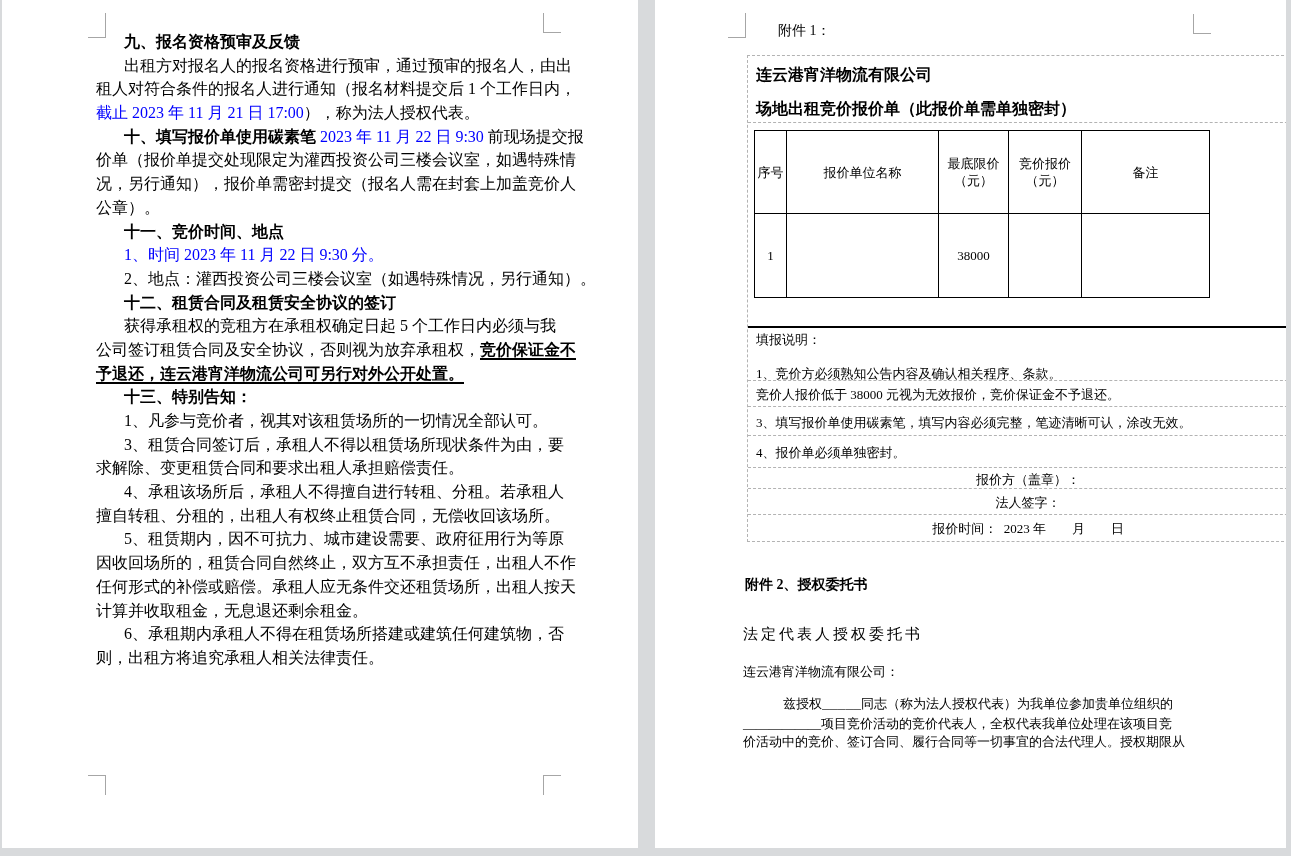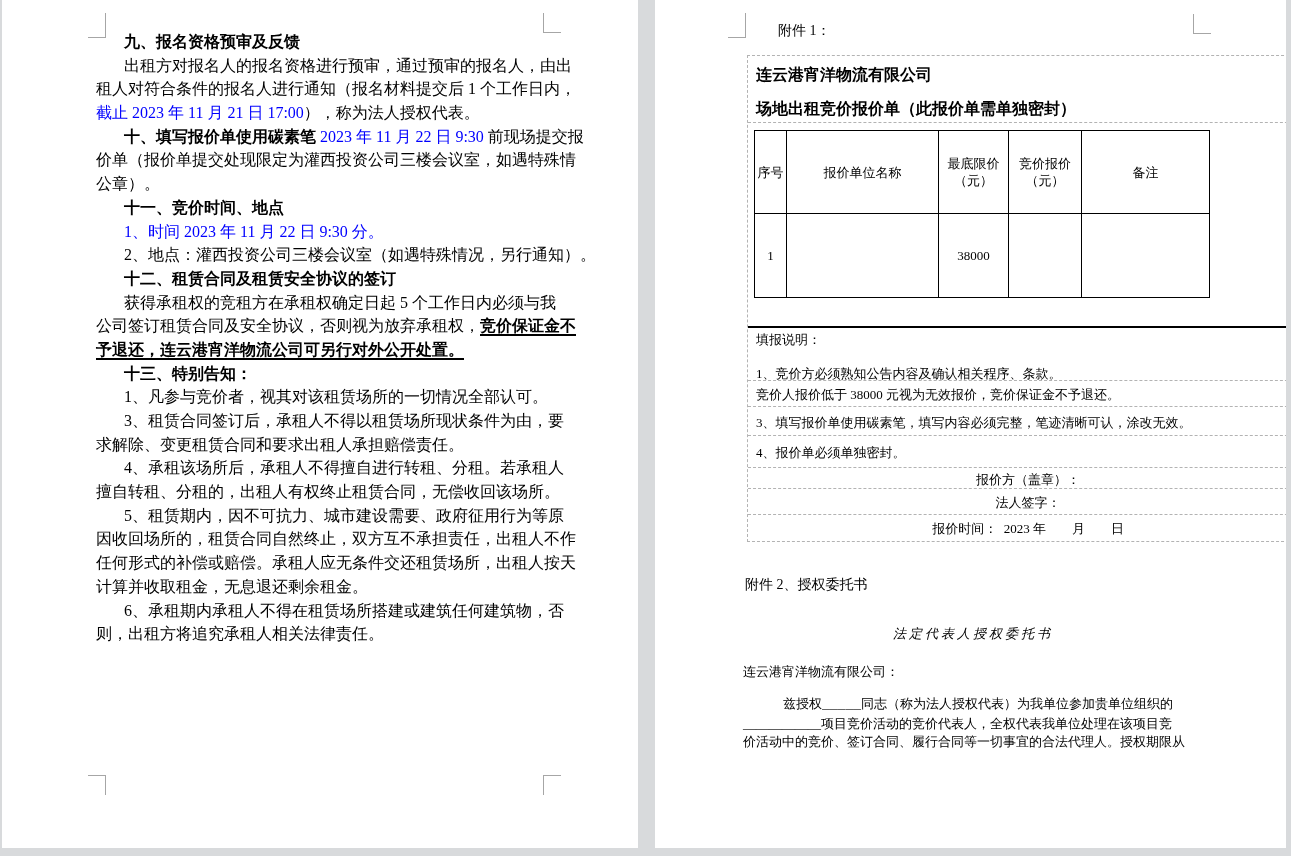--- a/index.html
+++ b/index.html
@@ -40,23 +40,23 @@
   table.quote td{height:79px;}
   .c1{width:32px;}.c2{width:152px;}.c3{width:70px;}.c4{width:73px;}.c5{width:128px;}
   .qrow.notesA{height:53px;box-sizing:border-box;padding:3px 0 0 8px;}
   .qrow.notesA .nh{margin-bottom:16px;}
   .qrow.nB{height:26px;box-sizing:border-box;padding:5px 0 0 8px;}
   .qrow.nC{height:29px;box-sizing:border-box;padding:7px 0 0 8px;}
   .qrow.nD{height:32px;box-sizing:border-box;padding:8px 0 0 8px;}
   .qrow.sE{height:21px;box-sizing:border-box;padding-top:3px;text-align:center;}
   .qrow.sF{height:26px;box-sizing:border-box;padding-top:5px;text-align:center;}
   .qrow.sG{height:26px;box-sizing:border-box;padding-top:5px;text-align:center;white-space:pre;border-bottom:none;}
-  .att2{position:absolute;left:90px;top:576px;font-size:14px;font-weight:normal;}
-  .poa-title{position:absolute;left:88px;top:625px;width:460px;text-align:center;
-             font-size:13px;letter-spacing:3px;font-style:italic;}
+  .att2{position:absolute;left:90px;top:576px;font-size:14px;font-weight:bold;}
+  .poa-title{position:absolute;left:88px;top:625px;width:460px;text-align:left;
+             font-size:15px;letter-spacing:3px;}
   .poa-salut{position:absolute;left:88px;top:663px;font-size:13px;}
   .poa-par{position:absolute;left:88px;top:696px;width:470px;font-size:13px;line-height:18.6px;}
   .poa-par .pl{white-space:pre;}
   .poa-par .pl.first{text-indent:40px;font-family:Liberation Mono, monospace;}
   .grayR{position:absolute;left:1286px;top:0;width:5px;height:848px;background:#d8dadc;}
   .grayB{position:absolute;left:0;top:848px;width:1291px;height:8px;background:#d8dadc;}
   .grayL{position:absolute;left:0;top:0;width:2px;height:848px;background:#d8dadc;}
 </style>
 </head>
 <body>
@@ -68,20 +68,21 @@
     <div class="crop tr" style="left:541px;top:13px;"></div>
     <div class="crop bl" style="left:86px;top:775px;"></div>
     <div class="crop br" style="left:541px;top:775px;"></div>
     <div class="textcol" id="p1lines">
         <div class="tl ind"><span class="seg b">九、报名资格预审及反馈</span></div>
         <div class="tl ind"><span class="seg">出租方对报名人的报名资格进行预审，通过预审的报名人，由出</span></div>
         <div class="tl"><span class="seg">租人对符合条件的报名人进行通知（报名材料提交后 1 个工作日内，</span></div>
         <div class="tl"><span class="seg u">截止 2023 年 11 月 21 日 17:00</span><span class="seg">），称为法人授权代表。</span></div>
         <div class="tl ind"><span class="seg b">十、填写报价单使用碳素笔 </span><span class="seg u">2023 年 11 月 22 日 9:30 </span><span class="seg">前现场提交报</span></div>
         <div class="tl"><span class="seg">价单（报价单提交处现限定为灌西投资公司三楼会议室，如遇特殊情</span></div>
+        <div class="tl"><span class="seg">况，另行通知），报价单需密封提交（报名人需在封套上加盖竞价人</span></div>
         <div class="tl"><span class="seg">公章）。</span></div>
         <div class="tl ind"><span class="seg b">十一、竞价时间、地点</span></div>
         <div class="tl ind"><span class="seg u">1、时间 2023 年 11 月 22 日 9:30 分。</span></div>
         <div class="tl ind"><span class="seg">2、地点：灌西投资公司三楼会议室（如遇特殊情况，另行通知）。</span></div>
         <div class="tl ind"><span class="seg b">十二、租赁合同及租赁安全协议的签订</span></div>
         <div class="tl ind"><span class="seg">获得承租权的竞租方在承租权确定日起 5 个工作日内必须与我</span></div>
         <div class="tl"><span class="seg">公司签订租赁合同及安全协议，否则视为放弃承租权，</span><span class="seg b ul">竞价保证金不</span></div>
         <div class="tl"><span class="seg b ul">予退还，连云港宵洋物流公司可另行对外公开处置。</span></div>
         <div class="tl ind"><span class="seg b">十三、特别告知：</span></div>
         <div class="tl ind"><span class="seg">1、凡参与竞价者，视其对该租赁场所的一切情况全部认可。</span></div>

